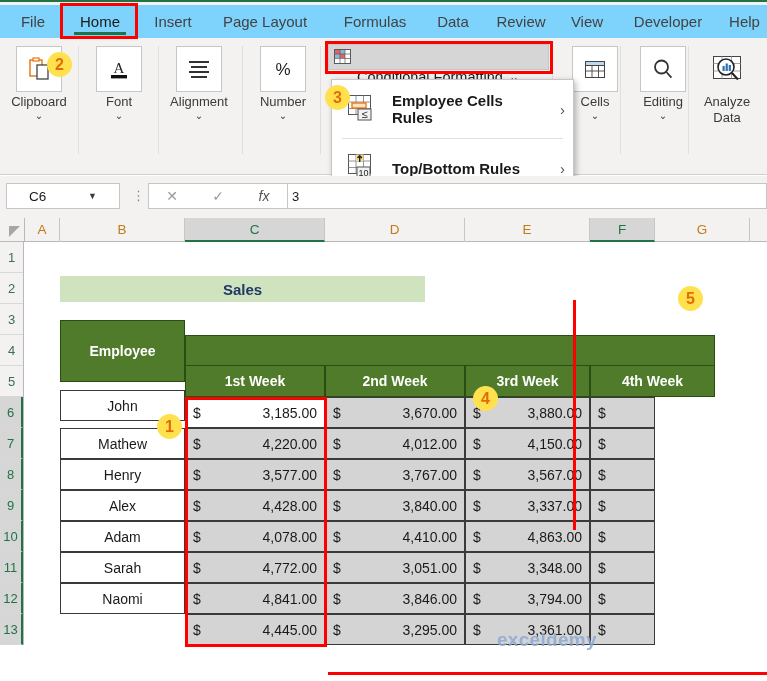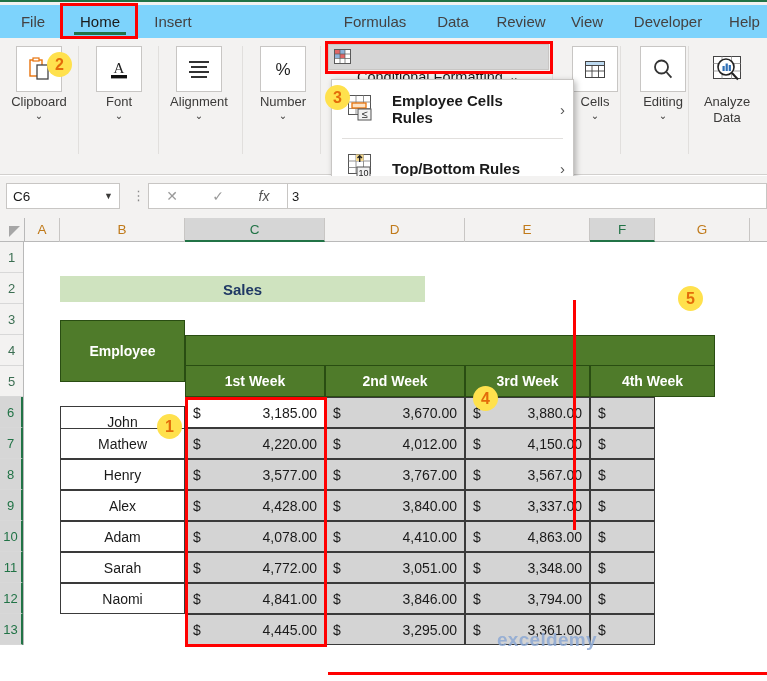--- a/index.html
+++ b/index.html
@@ -35,21 +35,21 @@
   .mi.small { height:36px; }
   .mi.small .mlbl { font-size:14.5px; font-weight:normal; }
   .msep { height:1px; background:#e1dfdd; margin:0 10px; }
   
   .sub { position:absolute; left:579px; top:260px; width:188px; height:421px; background:#ffffff; border:1px solid #c8c6c4; box-shadow:2px 2px 6px rgba(0,0,0,.28); }
   .subhead { font-size:13.5px; font-weight:bold; color:#1f3864; padding:7px 0 4px 14px; }
   .subrow { display:flex; align-items:center; height:29px; padding-left:10px; gap:3px; }
   .subsep { height:1px; background:#e1dfdd; margin:4px 0; }
   
   .fbar { position:absolute; left:0; top:176px; width:767px; height:42px; background:#f3f2f1; }
-  .namebox { position:absolute; left:6px; top:7px; width:114px; height:26px; background:#fff; border:1px solid #c8c6c4; display:flex; align-items:center; padding:0 6px; }
+  .namebox { position:absolute; left:6px; top:7px; width:114px; height:26px; background:#fff; border:1px solid #c8c6c4; display:flex; align-items:center; padding:0 22px; }
   .namebox .nv { font-size:13.5px; color:#1a1a1a; flex:1; }
   .fbtns { position:absolute; left:148px; top:7px; width:140px; height:26px; background:#fff; border:1px solid #c8c6c4; display:flex; align-items:center; }
   .fbtns span { flex:1; text-align:center; font-size:14px; color:#9a9a9a; }
   .finput { position:absolute; left:288px; top:7px; width:479px; height:26px; background:#fff; border:1px solid #c8c6c4; border-left:none; font-size:13px; color:#1a1a1a; padding:5px 4px; }
   
   .grid { position:absolute; left:0; top:218px; width:767px; height:463px; background:#ffffff; }
   .colhdr { position:absolute; left:0; top:0; height:24px; width:767px; background:#f3f2f1; border-bottom:1px solid #b9b9b9; }
   .ch { position:absolute; top:0; height:24px; line-height:24px; text-align:center; font-size:13.5px; color:#c07a1a; border-right:1px solid #c8c6c4; }
   .ch.selcol { background:#d6d6d6; color:#217346; border-bottom:2px solid #217346; }
   .rowhdr { position:absolute; left:0; top:24px; width:24px; background:#f3f2f1; border-right:1px solid #b9b9b9; }
@@ -67,20 +67,21 @@
   svg { display:block; }
 </style>
 </head>
 <body>
 
 <div class="topbar"></div>
 <div class="tabstrip" id="tabstrip">
     <div class="tab" style="left: 10px; width: 46px;">File</div>
     <div class="tab active" style="left: 66px; width: 68px;">Home</div>
     <div class="tab" style="left: 144px; width: 58px;">Insert</div>
+    <div class="tab" style="left: 210px; width: 110px;">Page Layout</div>
     <div class="tab" style="left: 334px; width: 82px;">Formulas</div>
     <div class="tab" style="left: 428px; width: 50px;">Data</div>
     <div class="tab" style="left: 488px; width: 66px;">Review</div>
     <div class="tab" style="left: 562px; width: 50px;">View</div>
     <div class="tab" style="left: 620px; width: 96px;">Developer</div>
     <div class="tab" style="left: 722px; width: 45px;">Help</div>
   </div>
 
 <div class="ribbon" id="ribbon">
   <div class="grpfoot" style="left:697px; top:146px;">Analysis</div>
@@ -486,21 +487,21 @@
       <div class="rh hl">13</div>
     </div>
   <div class="cellarea" id="cellarea">
       <div class="titlecell" style="left: 35px; top: 34px; width: 365px; height: 26px;">Sales</div>
       <div class="hdrcell" style="left: 35px; top: 78px; width: 125px; height: 62px;">Employee</div>
       <div class="hdrcell" style="left: 160px; top: 124px; width: 140px; height: 31px; border-top: none;">1st Week</div>
       <div class="hdrcell" style="left: 300px; top: 124px; width: 140px; height: 31px; border-top: none;">2nd Week</div>
       <div class="hdrcell" style="left: 440px; top: 124px; width: 125px; height: 31px; border-top: none;">3rd Week</div>
       <div class="hdrcell" style="left: 565px; top: 124px; width: 125px; height: 31px; border-top: none;">4th Week</div>
       <div class="hdrcell" style="left: 160px; top: 93px; width: 530px; height: 31px;"></div>
-      <div class="dcell name" style="left: 35px; top: 148px; width: 125px; height: 31px; margin-top: 16px;">John</div>
+      <div class="dcell name" style="left: 35px; top: 148px; width: 125px; height: 31px;">John</div>
       <div class="dcell num white" style="left: 160px; top: 155px; width: 140px; height: 31px;">
         <span>$</span>
         <span>3,185.00</span>
       </div>
       <div class="dcell num" style="left: 300px; top: 155px; width: 140px; height: 31px;">
         <span>$</span>
         <span>3,670.00</span>
       </div>
       <div class="dcell num" style="left: 440px; top: 155px; width: 125px; height: 31px;">
         <span>$</span>

